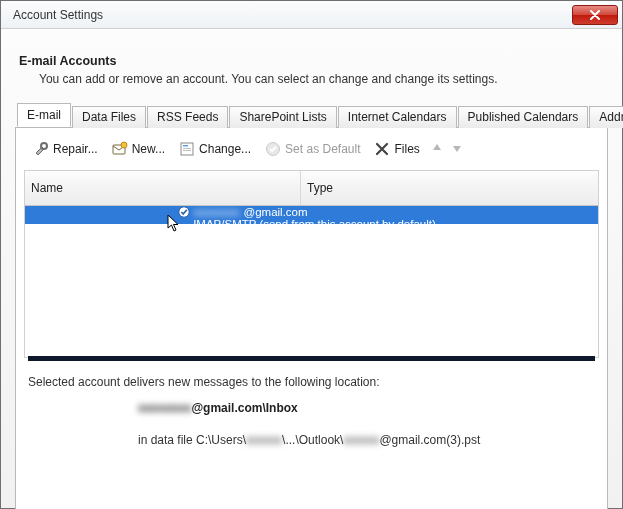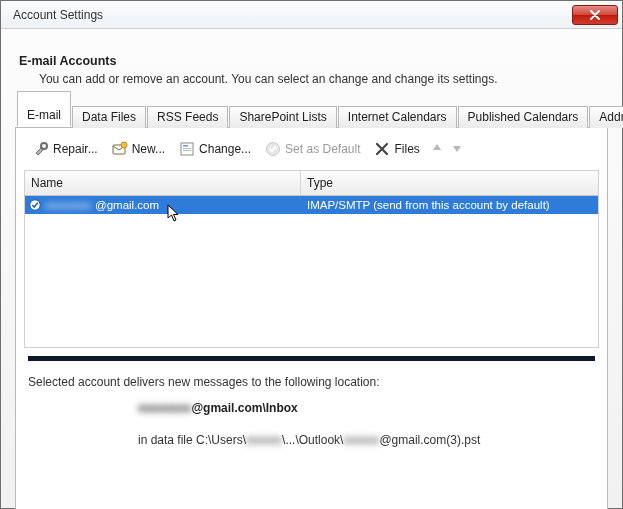--- a/index.html
+++ b/index.html
@@ -65,21 +65,21 @@
     margin-right: 1px;
     position: relative;
     top: 1px;
     cursor:default;
     white-space: nowrap;
   }
   .tab.active {
     background: #fff;
     border-bottom: 1px solid #fff;
     top: 0;
-    padding-top: 16px;
+    padding-top: 4px;
   }
 
   
   .panel {
     border: 1px solid #b9b9b9;
     border-top: none;
     background: #ffffff;
     padding: 8px 8px 44px 8px;
     height: 386px;
     position: relative;
@@ -103,41 +103,42 @@
   .tb-btn.disabled .ic { filter: grayscale(1); opacity:.6; }
   .ic { width:16px; height:16px; display:flex; align-items:center; justify-content:center; }
   .arrow { color:#9a9a9a; font-size:14px; padding:0 2px; }
 
   
   .list-head {
     display:flex;
     background: linear-gradient(#fcfcfc,#ececec);
     border: 1px solid #d0d0d0;
     border-bottom: 1px solid #c5c5c5;
-    height: 26px;
+    height: 36px;
     align-items:center;
   }
   .col-name { width: 276px; padding-left: 6px; border-right:1px solid #d8d8d8; height:100%; display:flex; align-items:center;}
   .col-type { flex:1; padding-left: 6px; display:flex; align-items:center;}
 
   
   .list-body {
     border: 1px solid #d0d0d0;
     border-top: none;
     height: 152px;
     overflow:auto;
     position:relative;
   }
   .row {
     display:flex;
     align-items:center;
     height: 18px;
     background: #2f7bd9;
     color: #fff;
     font-size: 11.5px;
+    flex-direction: column;
   }
   .row .cell-name { width:276px; padding-left:4px; display:flex; align-items:center; gap:4px;}
   .row .cell-type { flex:1; padding-left:6px; }
   .blur {
     filter: blur(3px);
     -webkit-filter: blur(3px);
     user-select:none;
   }
   .check-ic { width:12px; height:12px; }
 

